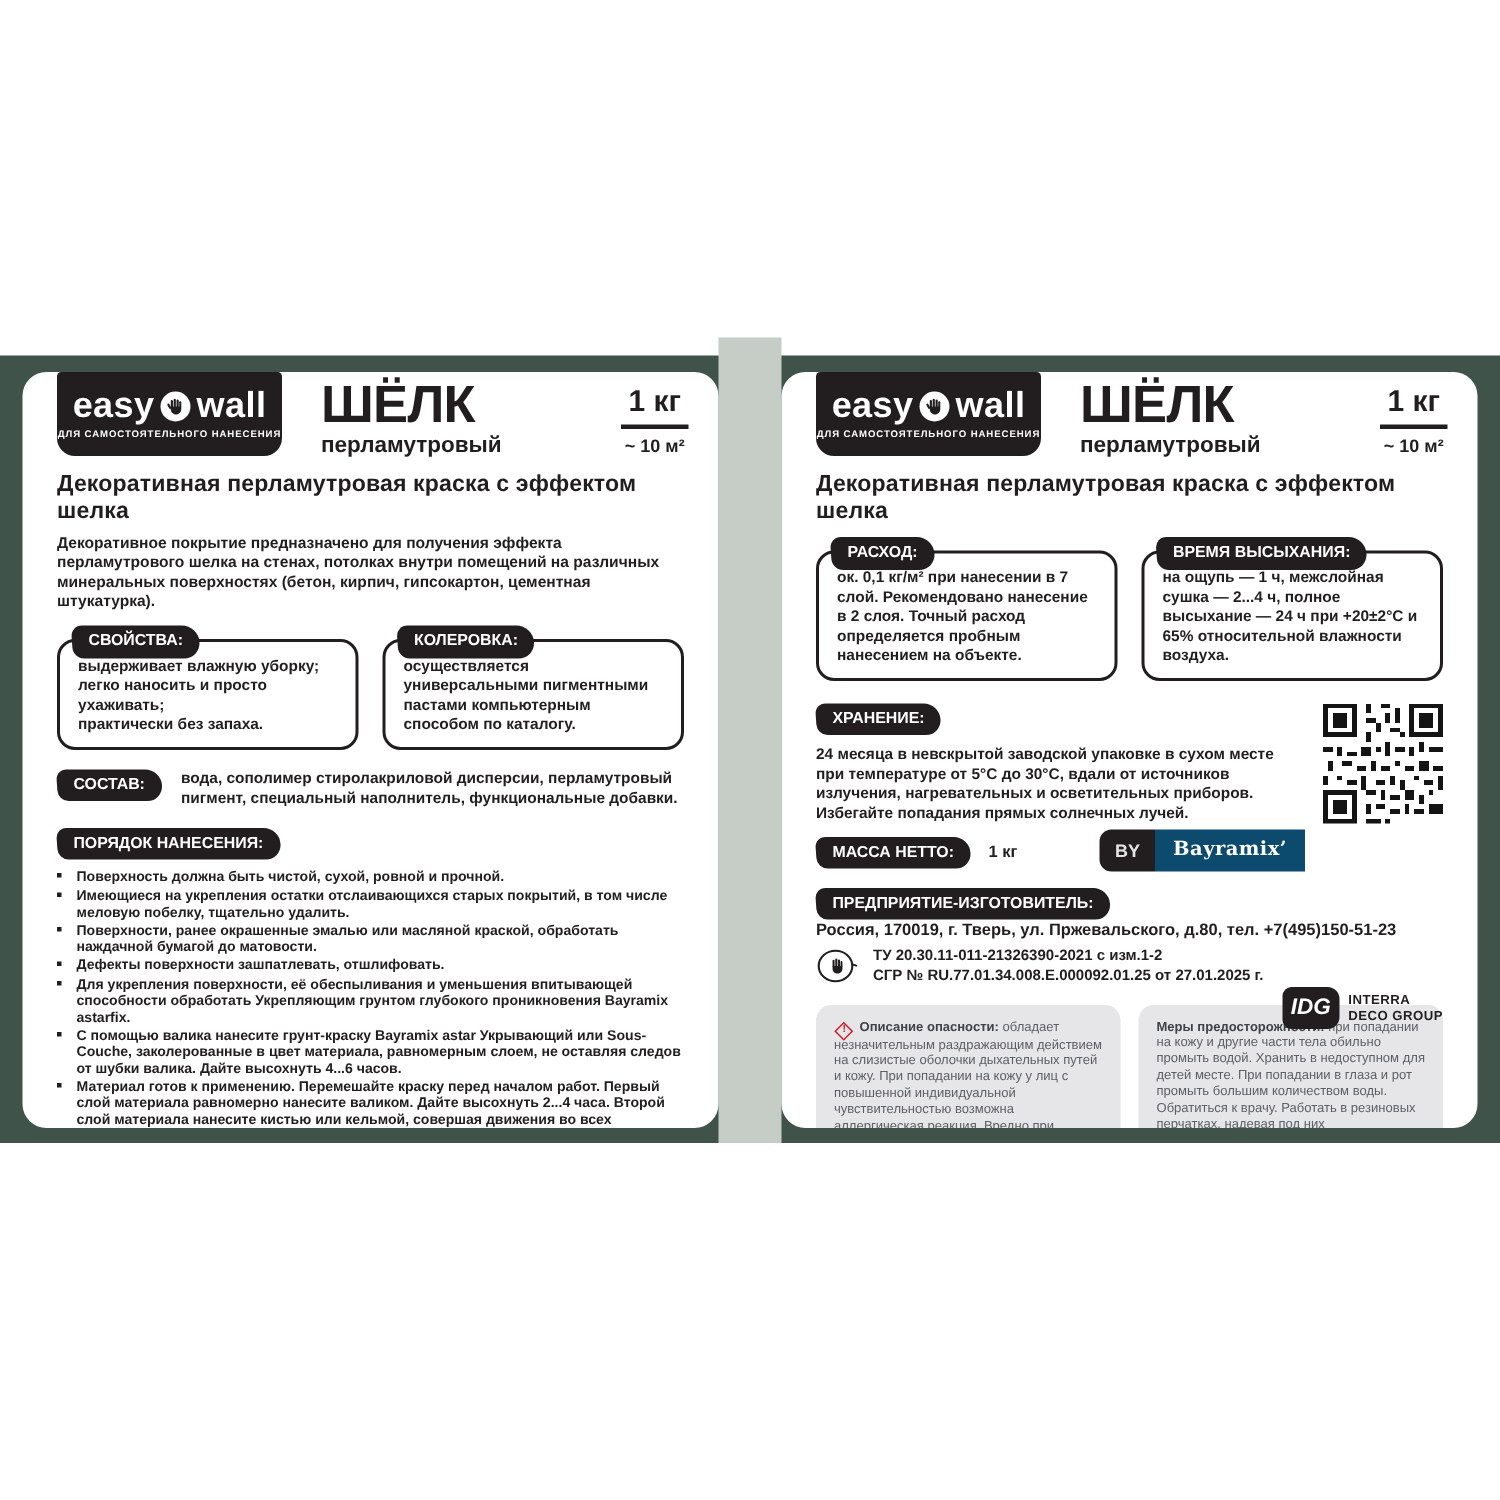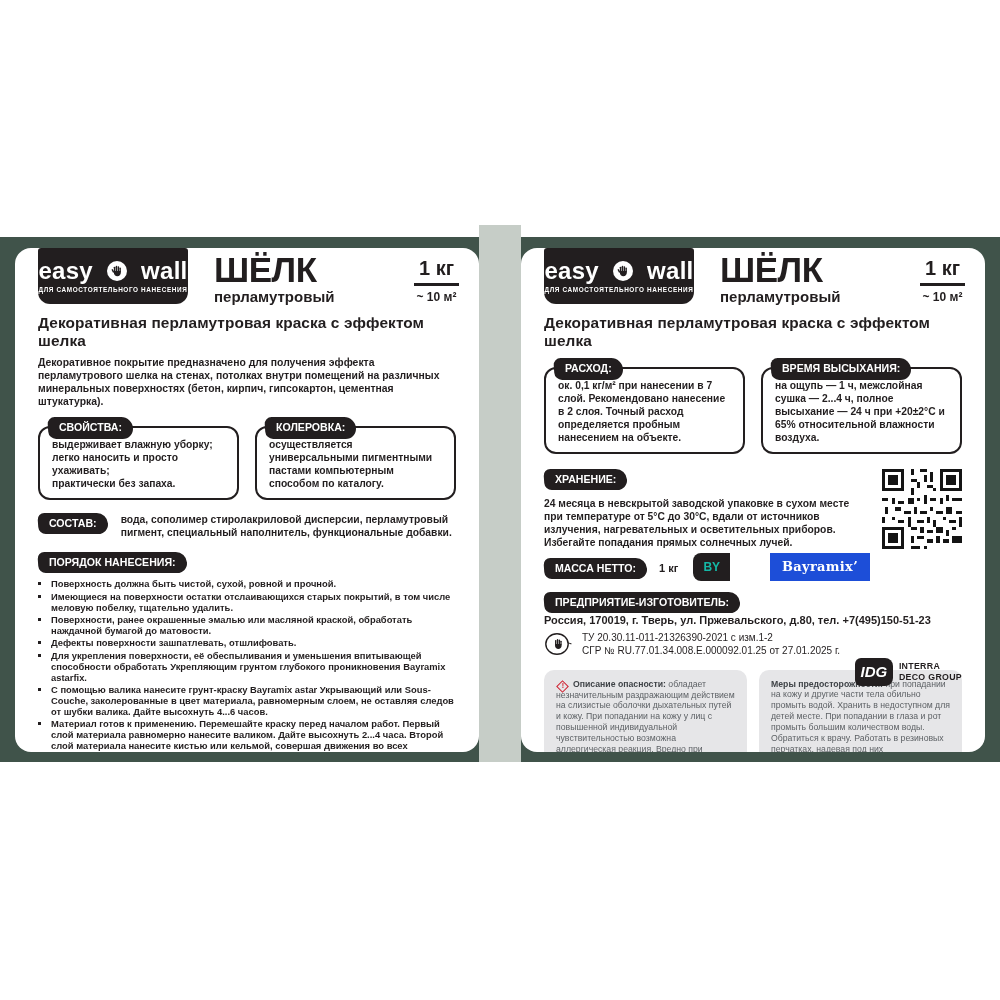--- a/index.html
+++ b/index.html
@@ -10,21 +10,21 @@
   .spine { position:absolute; left:479px; top:225px; width:42px; height:537px; background:#c6cdc7; }
 
   .panel { position:absolute; top:248px; width:464px; height:504px; background:#ffffff; border-radius:16px; overflow:hidden; }
   .panel.pl { left:15px; }
   .panel.pr { left:521px; }
 
   
   .p-head { display:flex; align-items:flex-start; padding:0 20px 0 23px; }
   .logo-box { width:150px; height:56px; background:#221e1f; border-radius:3px 3px 12px 12px; color:#fff;
               display:flex; flex-direction:column; align-items:center; justify-content:center; gap:3px; flex:none; }
-  .logo-line { display:flex; align-items:center; gap:14px; font-size:24px; font-weight:700; line-height:1; letter-spacing:.3px; }
+  .logo-line { display:flex; align-items:center; gap:4px; font-size:24px; font-weight:700; line-height:1; letter-spacing:.3px; }
   .logo-hand { width:20px; height:20px; background:#fff; border-radius:50%; display:flex; align-items:center; justify-content:center; }
   .logo-hand svg { width:14px; height:14px; }
   .logo-tagline { font-size:6.4px; font-weight:600; letter-spacing:.62px; }
   .prod-name { margin-left:26px; padding-top:5px; }
   .prod-name .n { font-size:35px; font-weight:800; letter-spacing:-.5px; line-height:.95; }
   .prod-name .f { font-size:15px; font-weight:700; margin-top:2px; }
   .weight { margin-left:auto; text-align:center; padding-top:9px; }
   .weight .w { display:inline-block; font-size:20px; font-weight:800; padding:0 5px 3px; border-bottom:3px solid #221e1f; }
   .weight .c { font-size:12px; font-weight:800; margin-top:4px; }
 
@@ -50,31 +50,31 @@
   .blist { margin:6px 23px 0; padding-left:13px; list-style:square; font-size:9.4px; font-weight:700; line-height:1.16; }
   .blist li { margin-bottom:1.5px; }
 
   
   .storage-wrap { position:relative; margin:15px 23px 0; }
   .storage-txt { font-size:10.3px; font-weight:600; line-height:1.25; margin-top:8px; padding-right:92px; }
   .qr { position:absolute; right:0; top:0; width:80px; height:80px; }
   .net-row { display:flex; align-items:center; margin-top:8px; }
   .net-val { margin-left:12px; font-size:11px; font-weight:800; }
   .bybx { position:absolute; right:92px; bottom:-2px; display:flex; height:28px; }
-  .by  { background:#221e1f; color:#14b8a6; font-weight:700; font-size:12px; display:flex; align-items:center;
+  .by  { background:#221e1f; color:#e5e5e5; font-weight:700; font-size:12px; display:flex; align-items:center;
          padding:0 10px; border-radius:8px 0 0 8px; }
-  .bx  { background:#1d4ed8; color:#fff; font-family:"DejaVu Serif",serif; font-weight:700; font-size:13px;
-         display:flex; align-items:center; padding:0 12px; letter-spacing:.3px;margin-left:40px; }
+  .bx  { background:#0c4a6e; color:#fff; font-family:"DejaVu Serif",serif; font-weight:700; font-size:13px;
+         display:flex; align-items:center; padding:0 12px; letter-spacing:.3px; }
 
   .manu { margin:13px 23px 0; position:relative; }
   .manu-co  { font-size:11px; font-weight:600; margin-top:7px; }
   .manu-ad  { font-size:11px; font-weight:600; margin-top:1px; }
   .cert { display:flex; gap:8px; margin-top:5px; align-items:center; }
   .cert svg { width:30px; height:24px; flex:none; }
-  .cert-lines { font-size:10px; font-weight:400; line-height:1.3; }
+  .cert-lines { font-size:10px; font-weight:700; line-height:1.3; }
   .idg { position:absolute; right:0; top:26px; display:flex; align-items:center; gap:6px;margin-top:40px; }
   .idg-box { width:38px; height:28px; background:#221e1f; color:#fff; border-radius:6px 8px 8px 6px;
              display:flex; align-items:center; justify-content:center; font-weight:800; font-style:italic; font-size:15px; }
   .idg-txt { font-size:8.8px; font-weight:800; line-height:1.15; letter-spacing:.3px; }
 
   .warn-row { display:flex; gap:12px; margin:13px 23px 0; }
   .wbox { flex:1; background:#e6e6e8; border-radius:10px; padding:9px 12px; font-size:8.7px; font-weight:500;
           line-height:1.25; color:#5d6165; }
   .wbox b { color:#3f4347; }
   .dmd { display:inline-block; width:9px; height:9px; border:1.6px solid #cf1f2f; transform:rotate(45deg);
@@ -139,21 +139,21 @@
     <div class="trow">
       <span class="tag"><span>СОСТАВ:</span></span>
       <div class="txt">вода, сополимер стиролакриловой дисперсии, перламутровый пигмент, специальный наполнитель, функциональные добавки.</div>
     </div>
 
     <div class="sec-tag">
       <span class="tag"><span>ПОРЯДОК НАНЕСЕНИЯ:</span></span>
     </div>
     <ul class="blist">
       <li>Поверхность должна быть чистой, сухой, ровной и прочной.</li>
-      <li>Имеющиеся на поверхности остатки отслаивающихся старых покрытий, в том числе меловую побелку, тщательно удалить.</li>
+      <li>Имеющиеся на укрепления остатки отслаивающихся старых покрытий, в том числе меловую побелку, тщательно удалить.</li>
       <li>Поверхности, ранее окрашенные эмалью или масляной краской, обработать наждачной бумагой до матовости.</li>
       <li>Дефекты поверхности зашпатлевать, отшлифовать.</li>
       <li>Для укрепления поверхности, её обеспыливания и уменьшения впитывающей способности обработать Укрепляющим грунтом глубокого проникновения Bayramix astarfix.</li>
       <li>С помощью валика нанесите грунт-краску Bayramix astar Укрывающий или Sous-Couche, заколерованные в цвет материала, равномерным слоем, не оставляя следов от шубки валика. Дайте высохнуть 4...6 часов.</li>
       <li>Материал готов к применению. Перемешайте краску перед началом работ. Первый слой материала равномерно нанесите валиком. Дайте высохнуть 2...4 часа. Второй слой материала нанесите кистью или кельмой, совершая движения во всех направлениях, перекрывая первый слой. Дайте высохнуть 2...4 часа. Нанесение следует начинать с левого верхнего угла, двигаясь к правому нижнему. Во избежание заметных стыков на поверхности всегда работайте по мокрому краю, оставляя по краям минимальное количество материала. При работе с инструментом необходимо наносить на край кельмы небольшое количество материала вспомогательным шпателем, выдерживая одну толщину слоя, не создавая фактуры.</li>
 
     </ul>
 
   </div>
 

